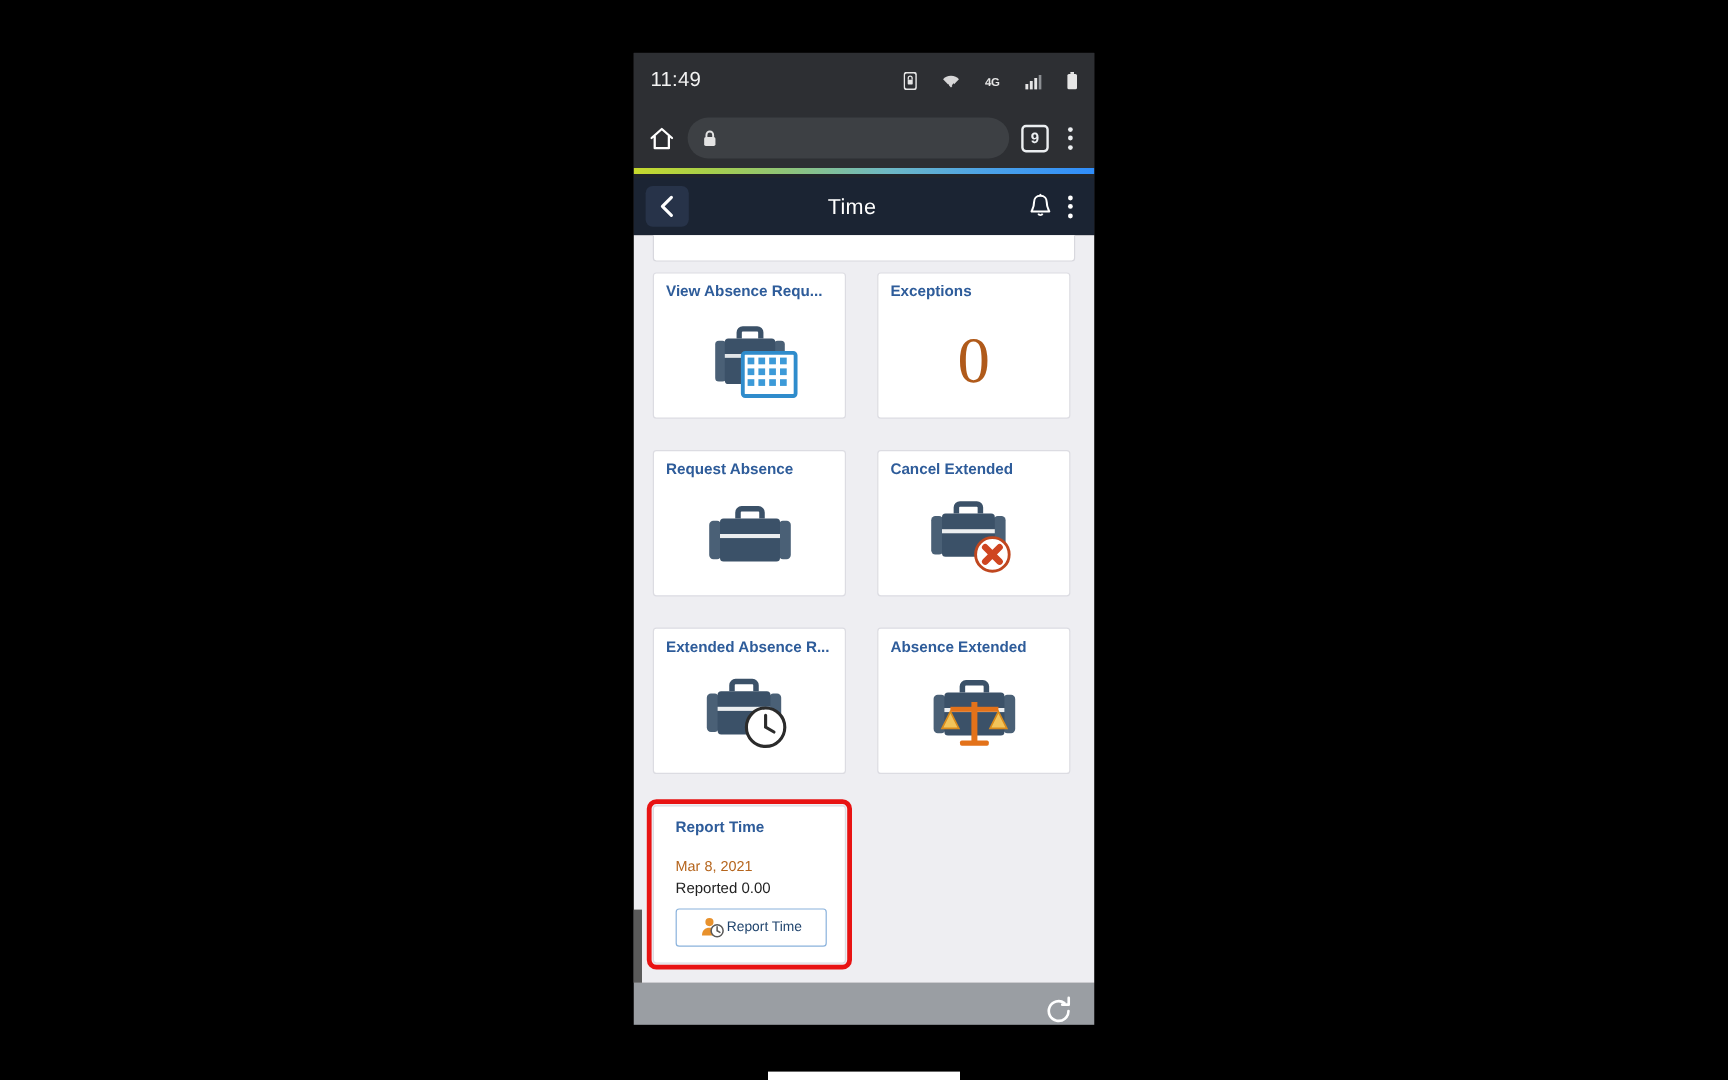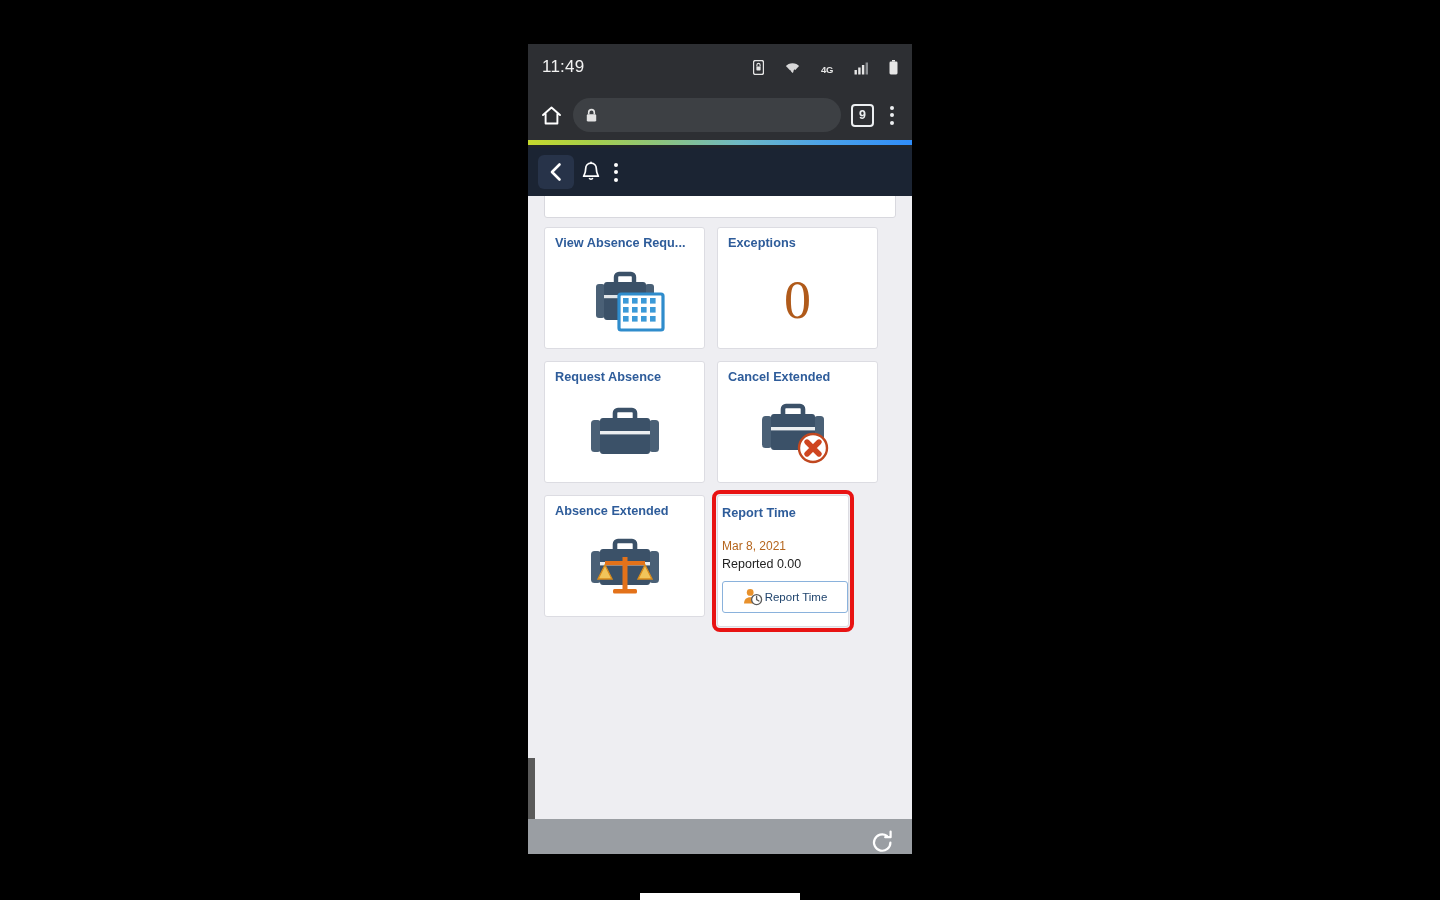--- a/index.html
+++ b/index.html
@@ -83,44 +83,44 @@
   .tilepad { padding:0 16px; }
 
   
   .tile-partial {
     margin-top:-22px; height:44px; background:#ffffff;
     border:1px solid #d8d8de; border-radius:3px;
     display:flex; align-items:flex-start; justify-content:center;
     overflow:hidden;
   }
 
-  .tilegrid { display:flex; flex-wrap:wrap; gap:12px; margin-top:9px; }
+  .tilegrid { display:flex; flex-wrap:wrap; gap:26px; margin-top:9px; }
   .tile {
     width:161px; height:122px; background:#ffffff;
     border:1px solid #dcdce2; border-radius:3px;
     padding:8px 10px 0 10px; position:relative;
   }
   .tile-title {
     font-size:12.7px; font-weight:bold; color:#2e5c9a;
     white-space:nowrap; overflow:hidden; line-height:1.2;
   }
   .tile-art {
     position:absolute; left:0; right:0; top:30px; bottom:6px;
     display:flex; align-items:center; justify-content:center;
   }
   .tile-bignum {
     font-size:54px; color:#b05a1a; line-height:1; font-weight:400;
     font-family:"Liberation Serif", serif;
   }
 
   
   .tile-report {
-    width:132px; height:132px; background:#ffffff;
+    width:161px; height:132px; background:#ffffff;
     border:1px solid #dcdce2; border-radius:3px;
-    padding:10px 11px 0 4px; position:relative;
+    padding:10px 11px 0 18px; position:relative;
     outline:4px solid #e81313; outline-offset:1px;
   }
   .rt-title { font-size:12.7px; font-weight:bold; color:#2e5c9a; }
   .rt-date { font-size:12px; font-weight:normal; color:#b5651d; margin-top:19px; }
   .rt-reported { font-size:12.5px; color:#222222; margin-top:4px; }
   .rt-btn {
     margin-top:10px; height:32px; width:126px;
     border:1px solid #8ab2dc; border-radius:3px; background:#ffffff;
     display:flex; align-items:center; justify-content:center; gap:2px;
   }
@@ -199,20 +199,21 @@
 
     <div class="progress"></div>
     <div class="progress-gap"></div>
 
     <div class="appheader">
       <div class="hdr-back">
         <svg width="16" height="20" viewBox="0 0 16 20">
           <path d="M11.5 2.5 L4 10 L11.5 17.5" fill="none" stroke="#ffffff" stroke-width="2.6" stroke-linecap="round" stroke-linejoin="round"></path>
         </svg>
       </div>
+      <div class="hdr-title">Time</div>
       <div class="hdr-bell">
         <svg width="20" height="22" viewBox="0 0 20 22">
           <path d="M10 2.2 C6.6 2.2 4.7 4.6 4.7 7.6 C4.7 12 3.2 13.6 2.6 15.2 H17.4 C16.8 13.6 15.3 12 15.3 7.6 C15.3 4.6 13.4 2.2 10 2.2 Z" fill="none" stroke="#ffffff" stroke-width="1.7" stroke-linejoin="round"></path>
           <path d="M8.2 17 a1.9 1.9 0 0 0 3.6 0" fill="none" stroke="#ffffff" stroke-width="1.5"></path>
           <rect x="9.2" y="0.4" width="1.6" height="2.2" rx="0.8" fill="#ffffff"></rect>
         </svg>
       </div>
       <div class="hdr-kebab">
         <span></span>
           <span></span>
@@ -285,20 +286,34 @@
                 <rect x="58" y="16" width="10" height="32" rx="3.5" fill="#4a6076"></rect>
                 <rect x="15" y="14" width="44" height="36" rx="3" fill="#3b5168"></rect>
                 <path d="M27 14 V9 a3 3 0 0 1 3-3 h14 a3 3 0 0 1 3 3 v5" fill="none" stroke="#3b5168" stroke-width="4.6"></path>
                 <rect x="15" y="27" width="44" height="3.4" fill="#ffffff" opacity="0.9"></rect>
                 <circle cx="57" cy="48" r="14" fill="#ffffff" stroke="#c0471f" stroke-width="2.4"></circle>
                 <path d="M51 42 L63 54 M63 42 L51 54" stroke="#cf4520" stroke-width="5.4" stroke-linecap="round"></path>
               </svg>
             </div>
           </div>
 
+          <div class="tile">
+            <div class="tile-title">Extended Absence R...</div>
+            <div class="tile-art">
+              <svg width="84" height="68" viewBox="0 0 84 68">
+                <rect x="6" y="16" width="10" height="32" rx="3.5" fill="#4a6076"></rect>
+                <rect x="58" y="16" width="10" height="32" rx="3.5" fill="#4a6076"></rect>
+                <rect x="15" y="14" width="44" height="36" rx="3" fill="#3b5168"></rect>
+                <path d="M27 14 V9 a3 3 0 0 1 3-3 h14 a3 3 0 0 1 3 3 v5" fill="none" stroke="#3b5168" stroke-width="4.6"></path>
+                <rect x="15" y="27" width="44" height="3.4" fill="#ffffff" opacity="0.9"></rect>
+                <circle cx="55" cy="44" r="16" fill="#ffffff" stroke="#2b2b2b" stroke-width="2.6"></circle>
+                <path d="M55 34 V44 L62 48" fill="none" stroke="#2b2b2b" stroke-width="2.6" stroke-linecap="round"></path>
+              </svg>
+            </div>
+          </div>
 
           <div class="tile">
             <div class="tile-title">Absence Extended</div>
             <div class="tile-art">
               <svg width="80" height="66" viewBox="0 0 80 66">
                 <rect x="6" y="16" width="10" height="32" rx="3.5" fill="#4a6076"></rect>
                 <rect x="64" y="16" width="10" height="32" rx="3.5" fill="#4a6076"></rect>
                 <rect x="15" y="14" width="50" height="36" rx="3" fill="#3b5168"></rect>
                 <path d="M30 14 V9 a3 3 0 0 1 3-3 h14 a3 3 0 0 1 3 3 v5" fill="none" stroke="#3b5168" stroke-width="4.6"></path>
                 <rect x="15" y="27" width="50" height="3.4" fill="#ffffff" opacity="0.9"></rect>

